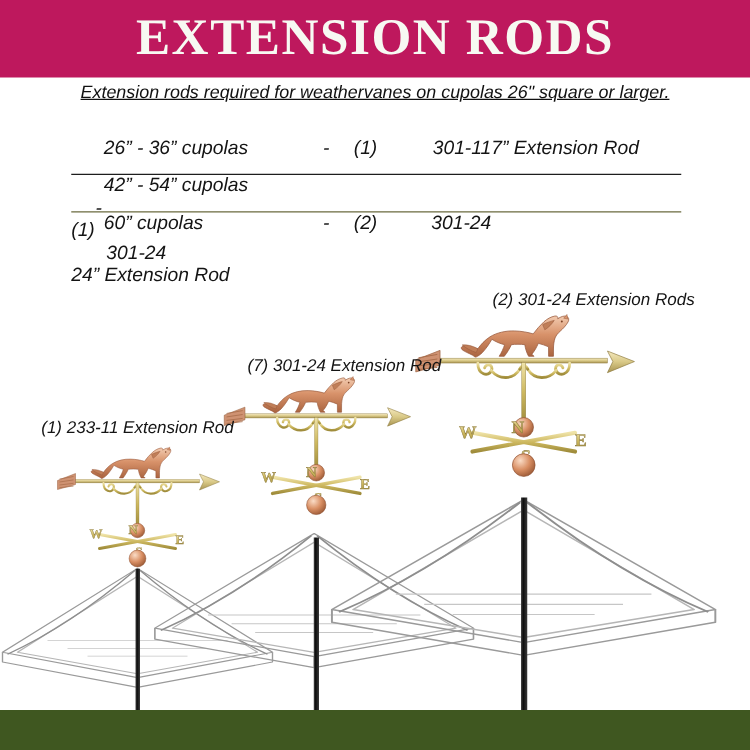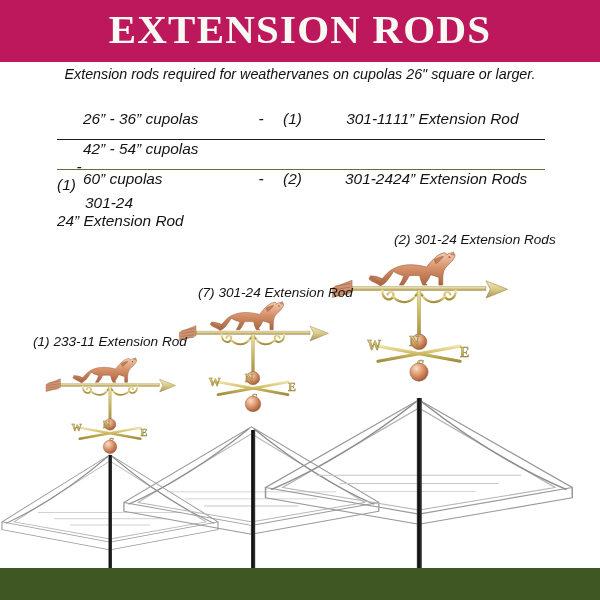--- a/index.html
+++ b/index.html
@@ -47,20 +47,21 @@
     position: absolute;
     left: 0;
     top: 66px;
     width: 600px;
     text-align: center;
     font-family: "Liberation Sans", sans-serif;
     font-style: italic;
     font-size: 14.3px;
     color: #111111;
     white-space: nowrap;
+    text-decoration: underline;
   }
 
   
   .spec-table {
     position: absolute;
     left: 57px;
     top: 110px;
     width: 488px;
   }
   .spec-row {
@@ -283,37 +284,36 @@
 
   <div class="subtitle">Extension rods required for weathervanes on cupolas 26" square or larger.</div>
 
   <div class="spec-table">
 
     <div class="spec-row ruled">
       <span class="c-size">26” - 36” cupolas</span>
       <span class="c-dash">-</span>
       <span class="c-qty">(1)</span>
       <span class="c-part">301-11</span>
-      <span class="c-desc">11” Extension Rod</span>
+      <span class="c-desc">7” Extension Rod</span>
     </div>
 
     <div class="spec-row ruled-light">
       <span class="c-size">42” - 54” cupolas</span>
       <span class="c-dash">-</span>
       <span class="c-qty">(1)</span>
       <span class="c-part">301-24</span>
       <span class="c-desc">24” Extension Rod</span>
     </div>
 
     <div class="spec-row">
       <span class="c-size">60”  cupolas</span>
       <span class="c-dash">-</span>
       <span class="c-qty">(2)</span>
       <span class="c-part">301-24</span>
-      <span class="c-desc">24” Extension Rods</span>
     </div>
 
   </div>
 
   <div class="vane-label" id="label-1">(1) 233-11 Extension Rod</div>
   <div class="vane-label" id="label-2">(7) 301-24 Extension Rod</div>
   <div class="vane-label" id="label-3">(2) 301-24 Extension Rods</div>
 
   <div class="footer-band"></div>
 

